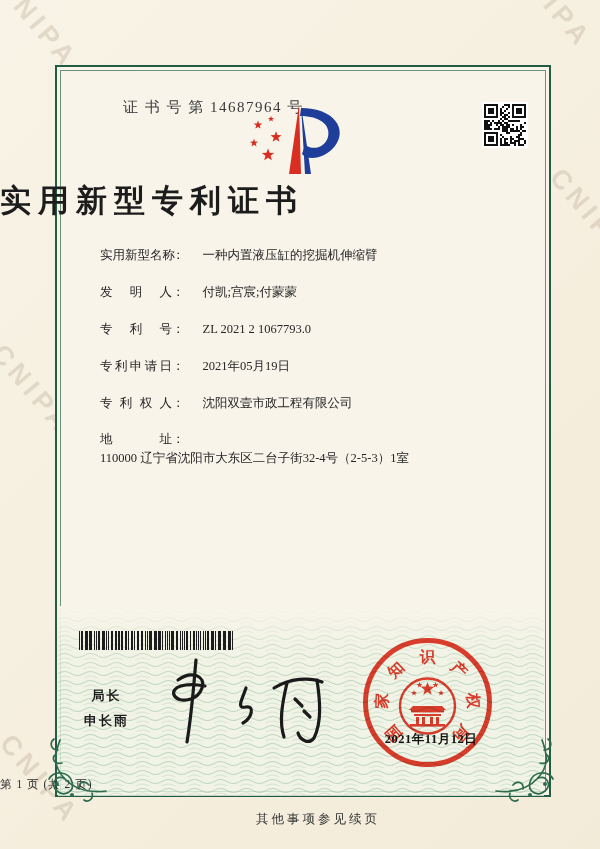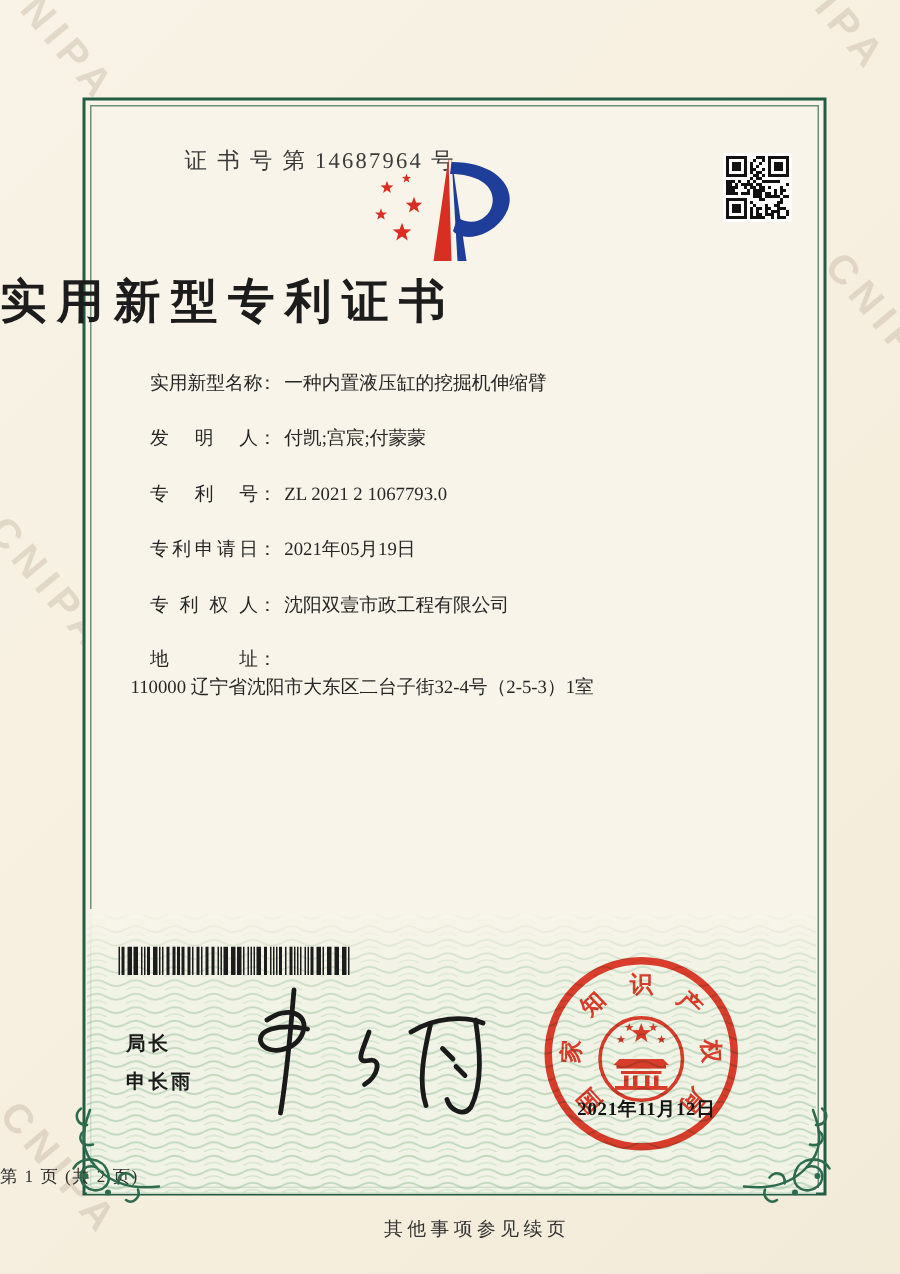--- a/index.html
+++ b/index.html
@@ -28,33 +28,33 @@
            color:#3a3a3a;z-index:2;margin-left:43px;}
   .logo{position:absolute;left:237px;top:90px;z-index:2;}
   .qr{position:absolute;left:482px;top:102px;z-index:2;}
   .title{position:absolute;left:0;right:0;top:180px;text-align:left;
          font-size:31px;font-weight:bold;letter-spacing:7px;color:#1c1c1c;z-index:2;}
   
   .frow{position:absolute;left:82px;font-size:12.5px;color:#262626;
         white-space:nowrap;z-index:2;line-height:19px;}
   .flabel{display:inline-block;width:72px;text-align:justify;text-align-last:justify;
           text-justify:inter-character;vertical-align:top;margin-left:18px;}
-  .fvalue{margin-left:5px;vertical-align:top;}
+  .fvalue{margin-left:18px;vertical-align:top;}
   .addr{white-space:normal;width:462px;}
   .addr .fvalue{display:inline-block;width:366px;}
   .frow2{position:absolute;left:330px;top:0;}
   
   .paras{position:absolute;left:78px;top:492px;width:462px;font-size:12.3px;
          line-height:21.5px;text-align:justify;color:#222;z-index:2;}
   .paras p{margin:0;text-indent:2em;}
   
   .barcode{position:absolute;left:78px;top:631px;z-index:2;}
   
   .director{position:absolute;left:84px;top:683px;font-size:13px;font-weight:600;
-            letter-spacing:2px;line-height:25px;color:#1c1c1c;z-index:2;}
+            letter-spacing:2px;line-height:25px;color:#1c1c1c;z-index:2;text-align:center;}
   .signature{position:absolute;left:158px;top:652px;z-index:2;}
   
   .seal{position:absolute;left:359px;top:634px;z-index:3;mix-blend-mode:multiply;}
   .seal-date{position:absolute;left:366px;top:731px;width:130px;text-align:center;
              font-size:12.5px;font-weight:bold;color:#141414;letter-spacing:.5px;z-index:4;}
   
   .flourish{position:absolute;z-index:3;}
   .fl-bl{left:34px;top:732px;}
   .fl-br{left:494px;top:732px;transform:scaleX(-1);}
   

